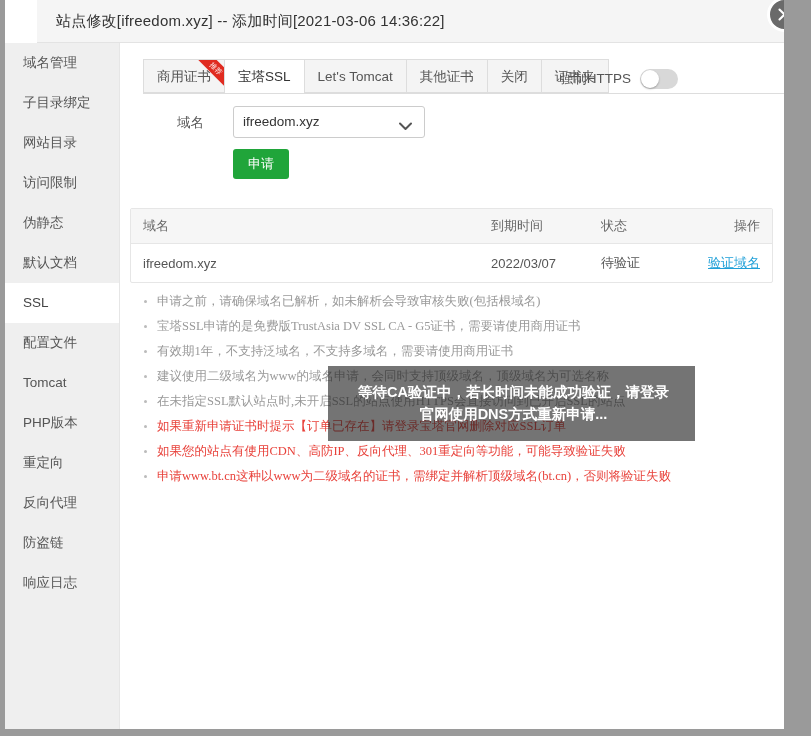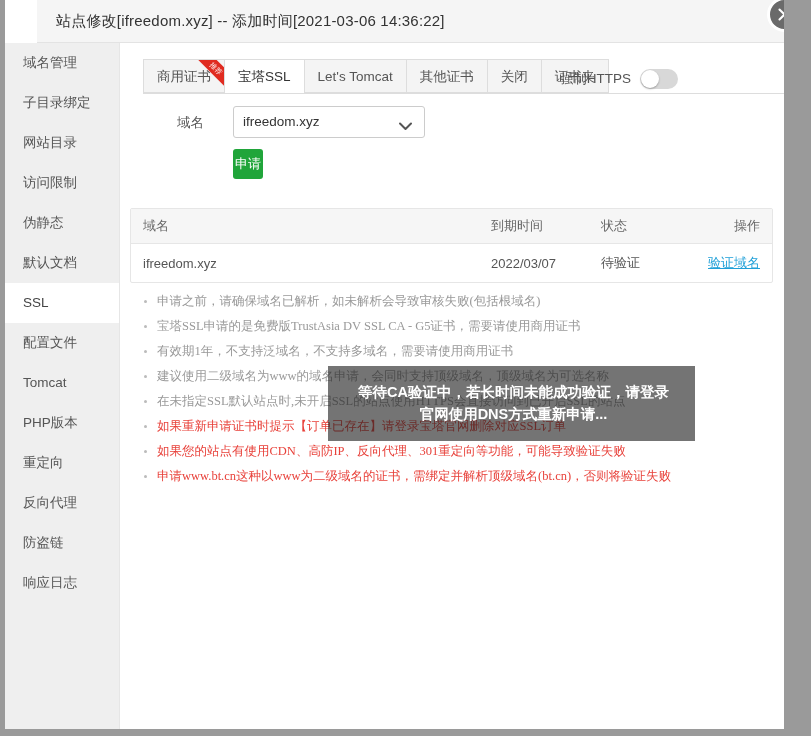--- a/index.html
+++ b/index.html
@@ -171,21 +171,21 @@
   }
   #domcaret {
     position: absolute; left: 278px; top: 11px;
     pointer-events: none;
   }
 
   
   #applybtn {
     position: absolute; left: 112px; top: 43px;
     height: 30px; line-height: 30px;
-    padding: 0 2px;
+    padding: 0 15px;
     background: #20a53a;
     color: #fff;
     font-size: 13px;
     border: none; border-radius: 3px;
     cursor: pointer;
   }
 
   
   #tbl {
     position: absolute; left: 9px; top: 165px;

